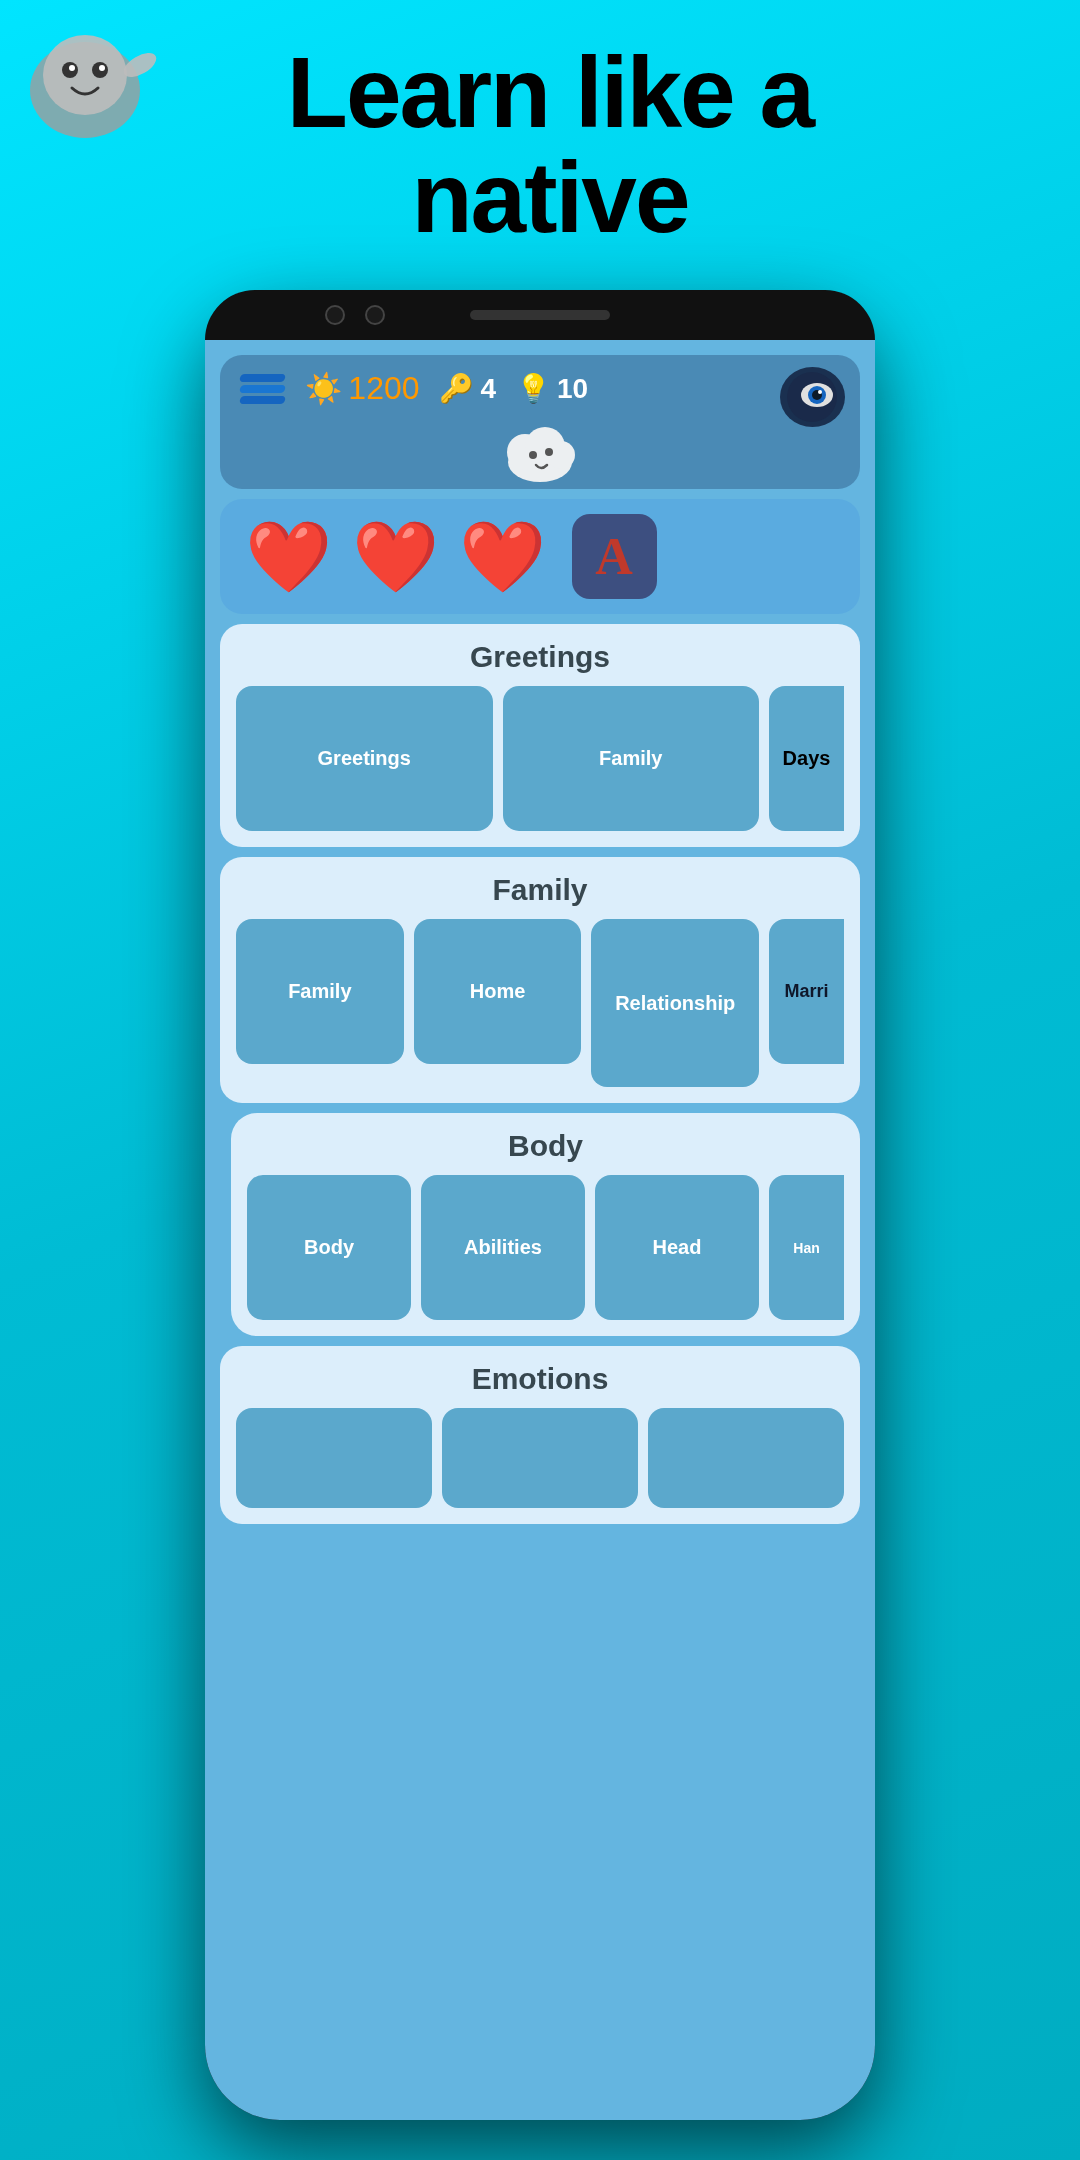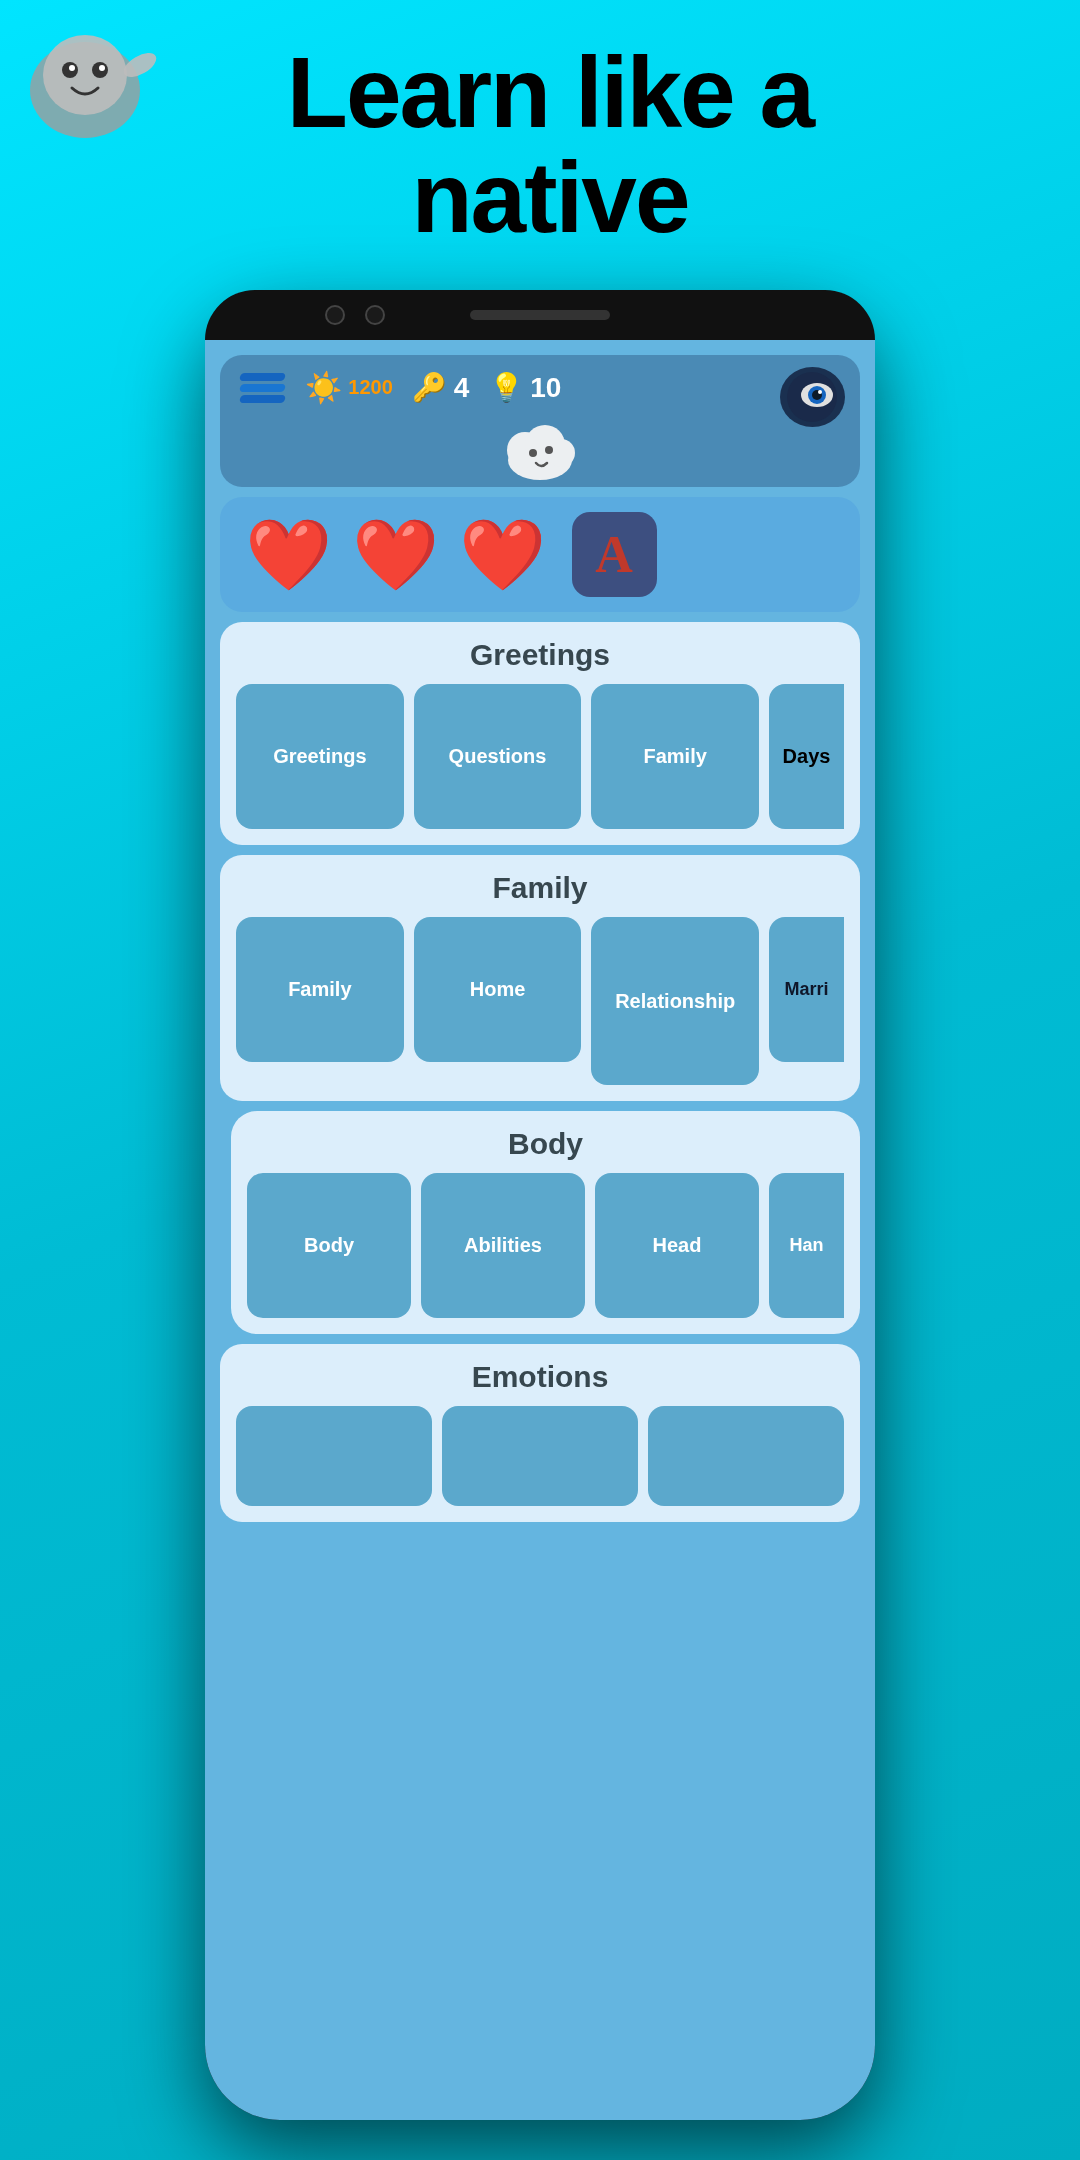--- a/index.html
+++ b/index.html
@@ -57,21 +57,21 @@
         <div style="display:flex; align-items:center; gap:20px;">
 
           <div style="display:flex; flex-direction:column; gap:3px;">
             <div style="width:45px; height:8px; background:#1565c0; border-radius:4px; transform:skewX(-15deg);"></div>
             <div style="width:45px; height:8px; background:#1976d2; border-radius:4px; transform:skewX(-15deg);"></div>
             <div style="width:45px; height:8px; background:#1565c0; border-radius:4px; transform:skewX(-15deg);"></div>
           </div>
 
           <div style="display:flex; align-items:center; gap:6px;">
             <span style="font-size:30px;">☀️</span>
-            <span style="font-size:20px; font-weight:bold; color:#ff9800;">1200</span>
+            <span style="font-size:32px; font-weight:normal; color:#ff9800;">1200</span>
           </div>
 
           <div style="display:flex; align-items:center; gap:6px;">
             <span style="font-size:28px;">🔑</span>
             <span style="font-size:28px; font-weight:bold; color:#fff;">4</span>
           </div>
 
           <div style="display:flex; align-items:center; gap:6px;">
             <span style="font-size:28px;">💡</span>
             <span style="font-size:28px; font-weight:bold; color:#fff;">10</span>
@@ -111,23 +111,20 @@
         </div>
       </div>
 
       <div style="background:#dceefb; border-radius:22px; margin:0 15px 10px 15px; padding:16px 16px;">
         <div style="text-align:center; font-size:30px; font-weight:bold; color:#37474f; margin-bottom:12px;">Greetings</div>
         <div style="display:flex; gap:10px; position:relative;">
           <div style="background:#5ba8cc; border-radius:16px; flex:1; height:145px; display:flex; align-items:center; justify-content:center;">
             <span style="color:#fff; font-size:20px; font-weight:600; text-align:center; padding:8px;">Greetings</span>
           </div>
           <div style="background:#5ba8cc; border-radius:16px; flex:1; height:145px; display:flex; align-items:center; justify-content:center;">
-            <span style="color:#fff; font-size:20px; font-weight:600; text-align:center; padding:8px;">Questions</span>
-          </div>
-          <div style="background:#5ba8cc; border-radius:16px; flex:1; height:145px; display:flex; align-items:center; justify-content:center;">
             <span style="color:#fff; font-size:20px; font-weight:600; text-align:center; padding:8px;">Family</span>
           </div>
           <div style="background:#5ba8cc; border-radius:16px 0 0 16px; width:75px; height:145px; display:flex; align-items:center; justify-content:center; overflow:hidden; flex-shrink:0;">
             <span style="color:#000000; font-size:20px; font-weight:600; text-align:center; padding:5px;">Days</span>
           </div>
         </div>
       </div>
 
       <div style="background:#dceefb; border-radius:22px; margin:0 15px 10px 15px; padding:16px 16px;">
         <div style="text-align:center; font-size:30px; font-weight:bold; color:#37474f; margin-bottom:12px;">Family</div>
@@ -153,21 +150,21 @@
           <div style="background:#5ba8cc; border-radius:16px; flex:1; height:145px; display:flex; align-items:center; justify-content:center;">
             <span style="color:#fff; font-size:20px; font-weight:600; text-align:center; padding:8px;">Body</span>
           </div>
           <div style="background:#5ba8cc; border-radius:16px; flex:1; height:145px; display:flex; align-items:center; justify-content:center;">
             <span style="color:#fff; font-size:20px; font-weight:600; text-align:center; padding:8px;">Abilities</span>
           </div>
           <div style="background:#5ba8cc; border-radius:16px; flex:1; height:145px; display:flex; align-items:center; justify-content:center;">
             <span style="color:#fff; font-size:20px; font-weight:600; text-align:center; padding:8px;">Head</span>
           </div>
           <div style="background:#5ba8cc; border-radius:16px 0 0 16px; width:75px; height:145px; display:flex; align-items:center; justify-content:center; overflow:hidden; flex-shrink:0;">
-            <span style="color:#fff; font-size:18px; font-weight:600; text-align:center; padding:5px; overflow:hidden; white-space:nowrap;">Han</span>
+            <span style="color:#fff; font-size:14px; font-weight:600; text-align:center; padding:5px; overflow:hidden; white-space:nowrap;">Han</span>
           </div>
         </div>
       </div>
 
       <div style="background:#dceefb; border-radius:22px; margin:0 15px 10px 15px; padding:16px 16px;">
         <div style="text-align:center; font-size:30px; font-weight:bold; color:#37474f; margin-bottom:12px;">Emotions</div>
         <div style="display:flex; gap:10px;">
           <div style="background:#5ba8cc; border-radius:16px; flex:1; height:100px; display:flex; align-items:center; justify-content:center;">
           </div>
           <div style="background:#5ba8cc; border-radius:16px; flex:1; height:100px; display:flex; align-items:center; justify-content:center;">

